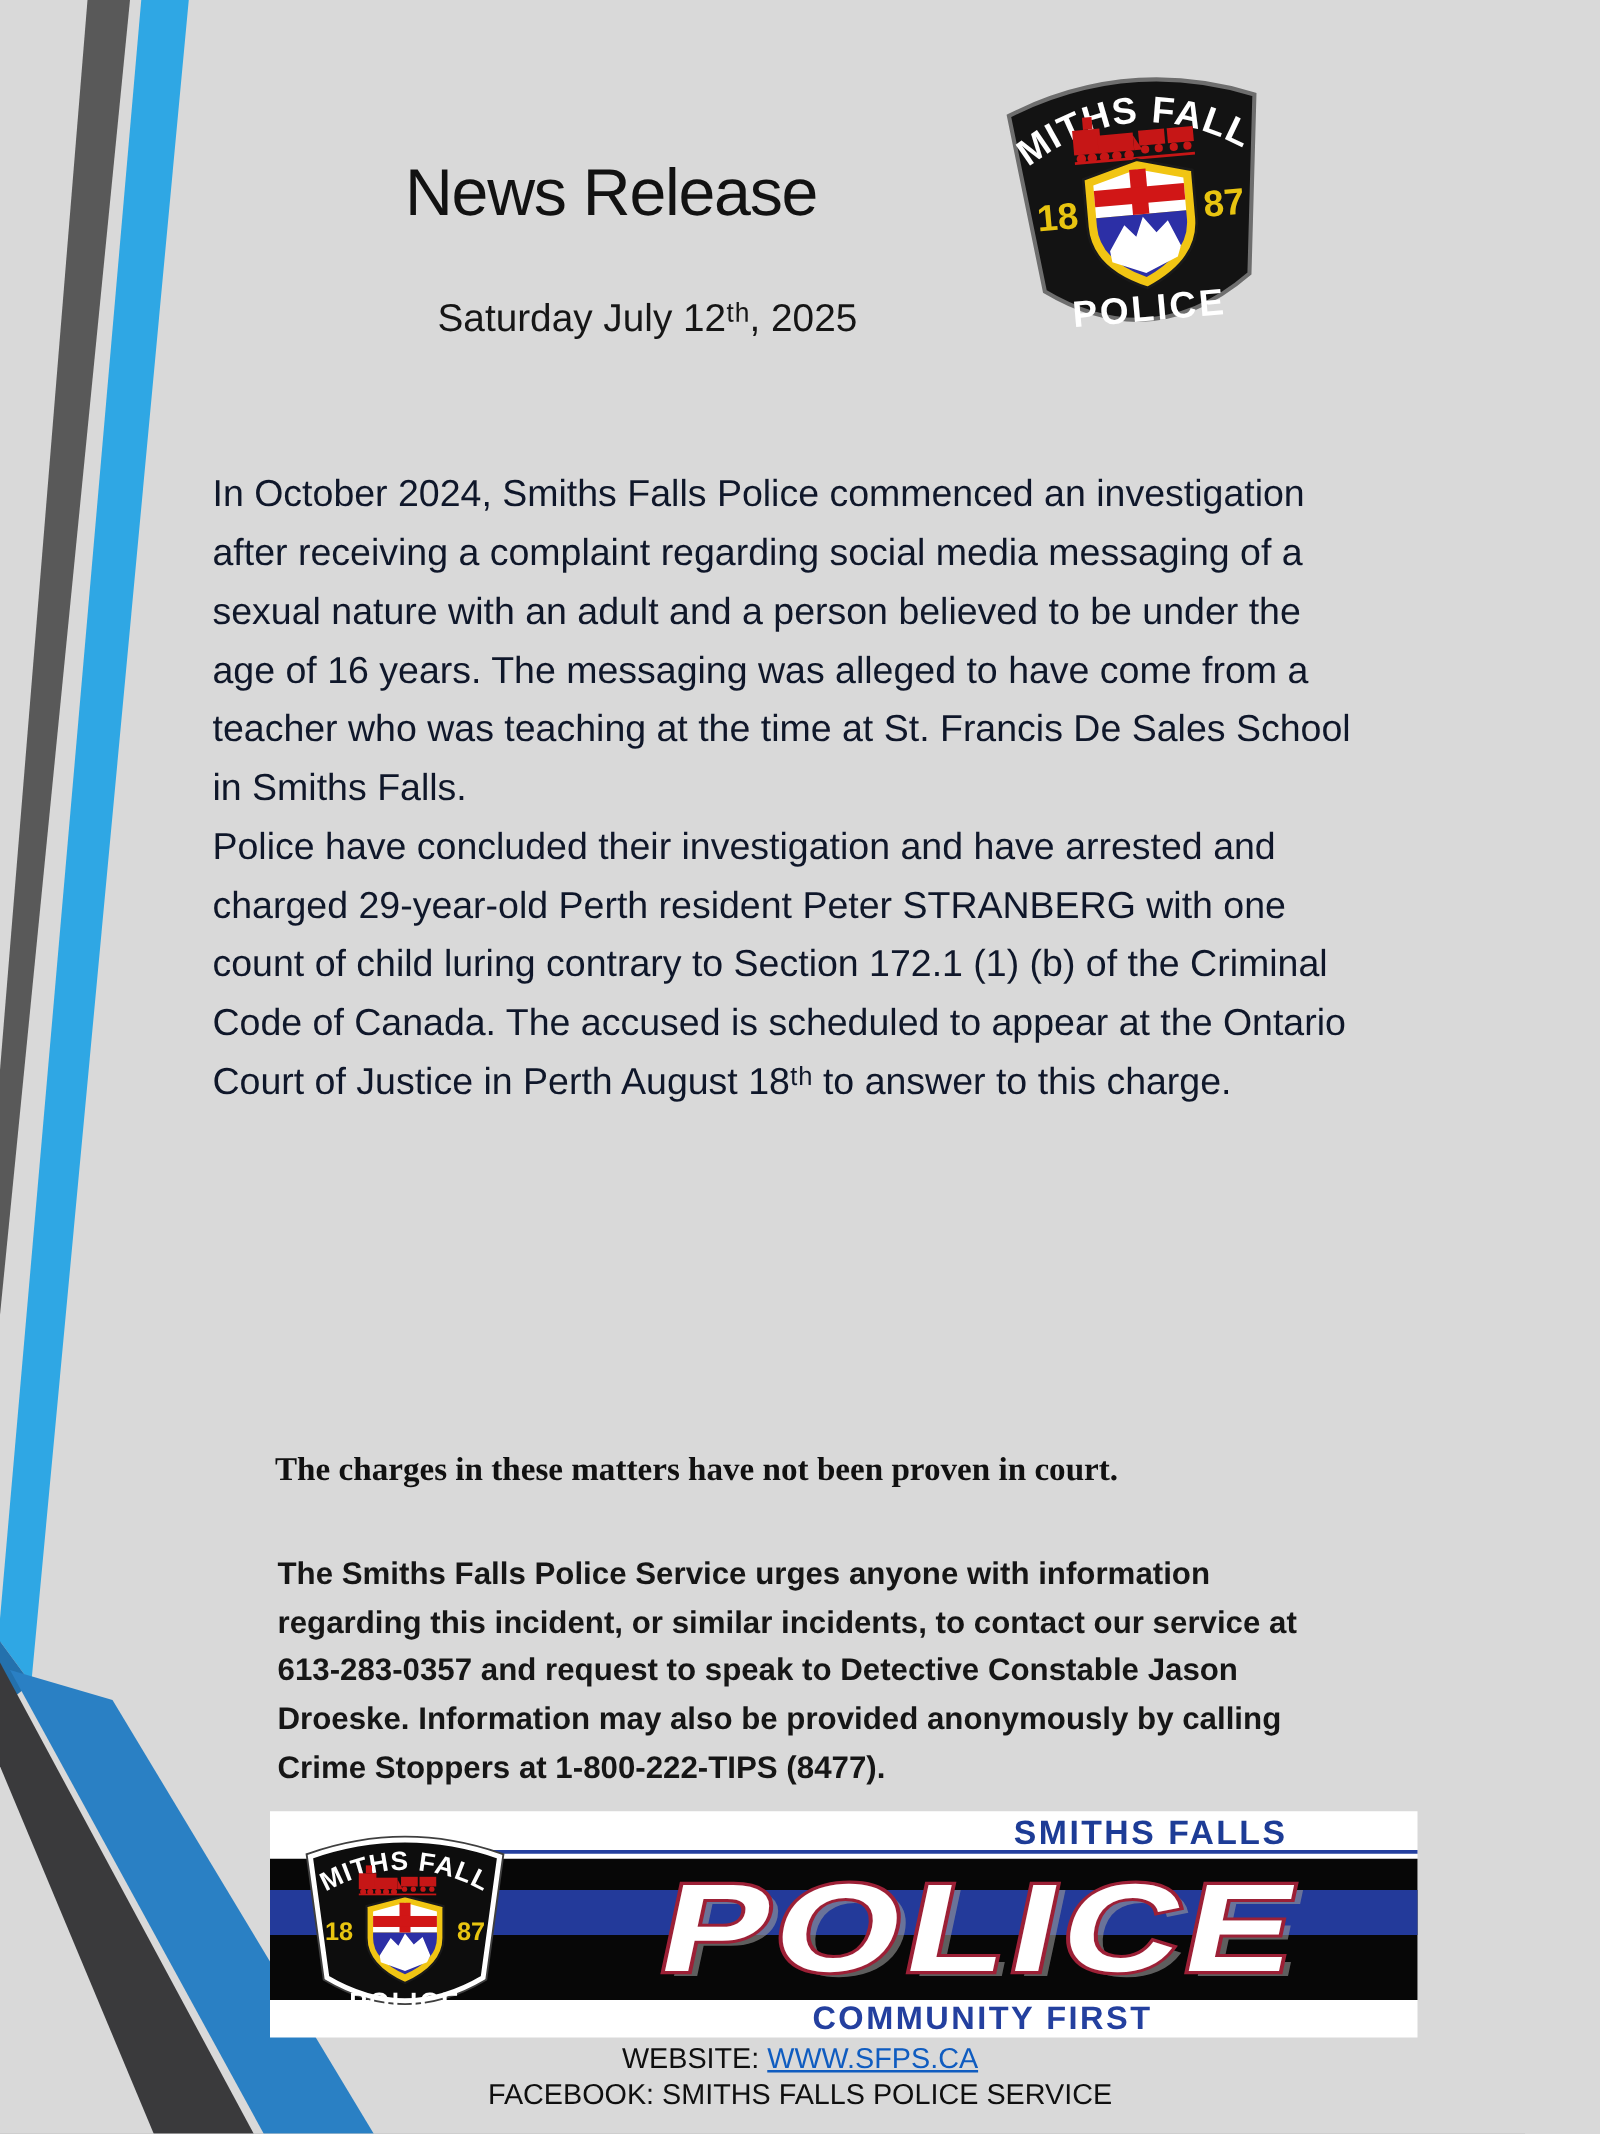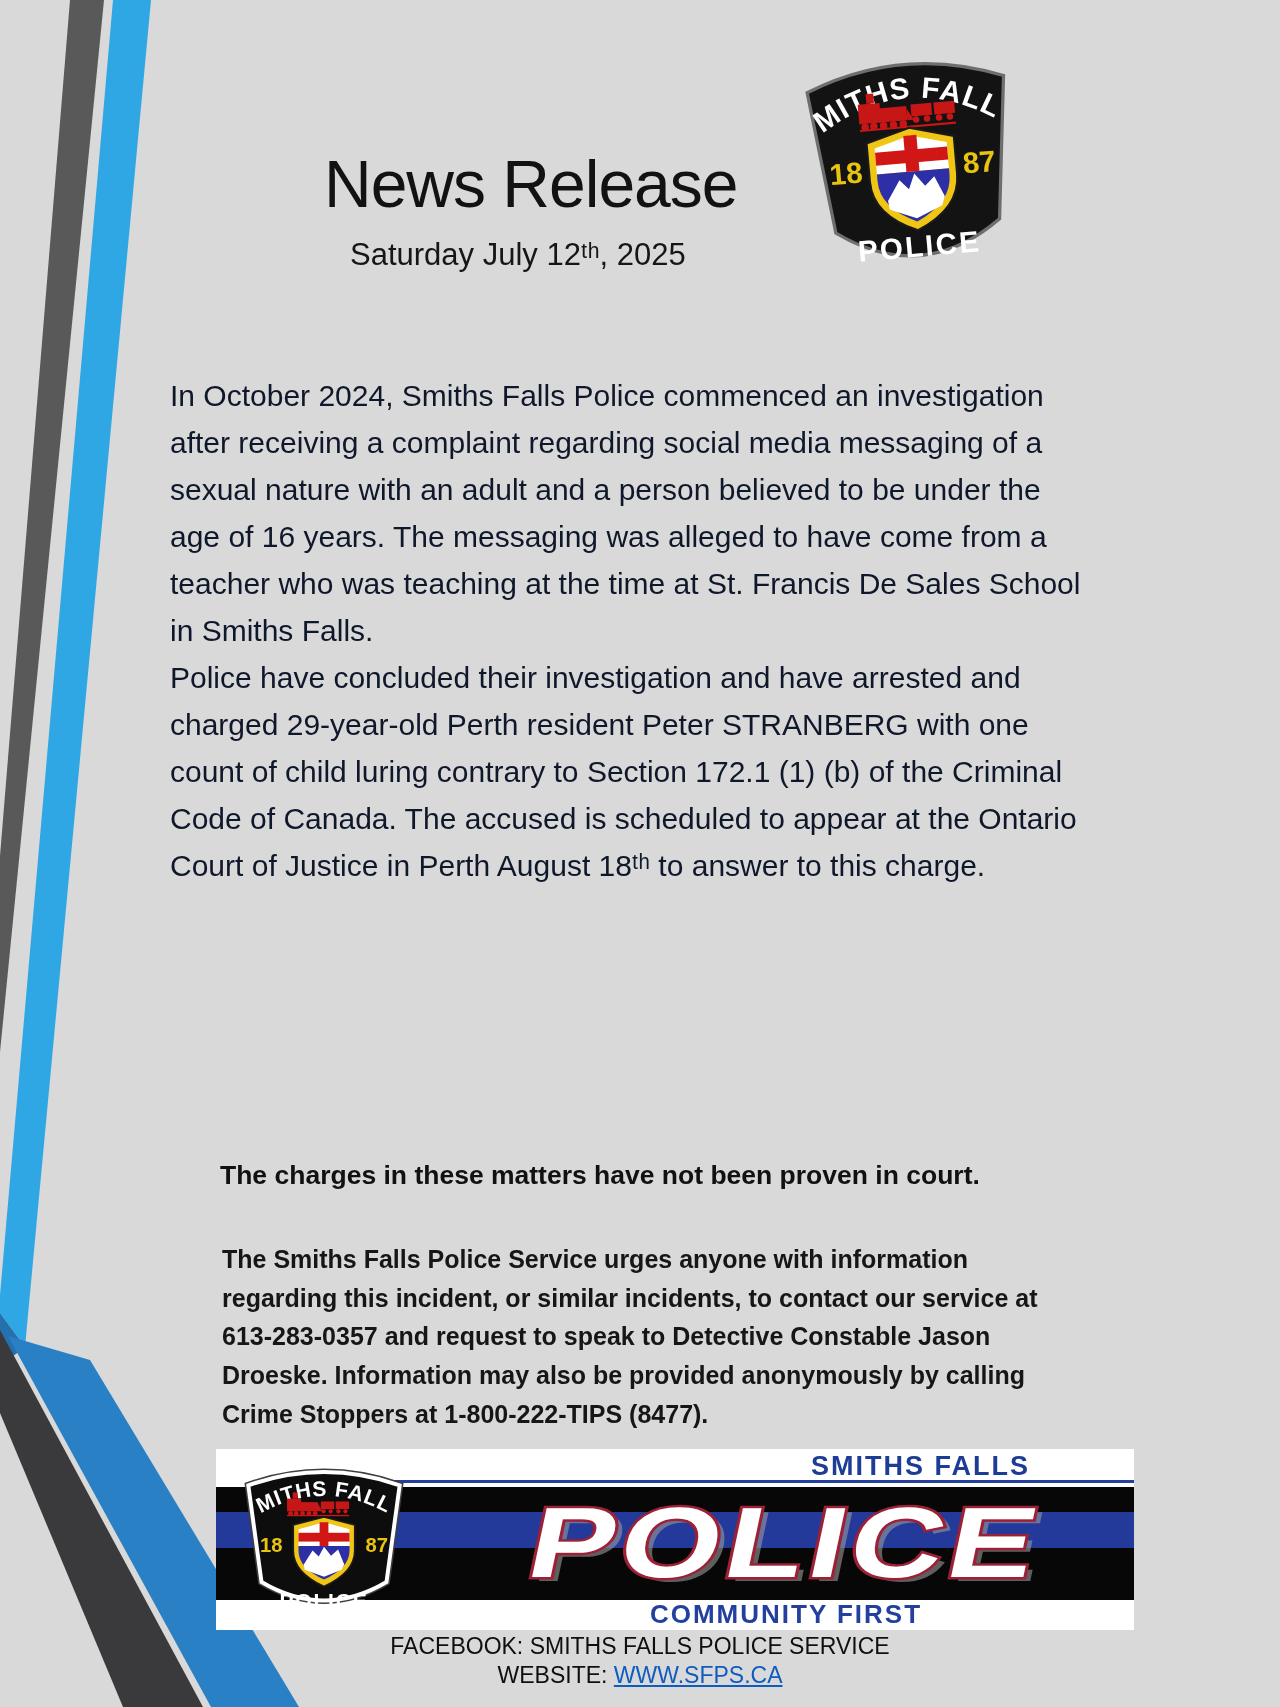--- a/index.html
+++ b/index.html
@@ -6,40 +6,40 @@
   body{background:#b9b9b9;}
   .page{
     position:relative;width:1280px;height:1707px;margin:0 auto;
     background:#d9d9d9;overflow:hidden;
     font-family:"Liberation Sans", sans-serif;color:#1c1c1c;
   }
   .abs{position:absolute;}
   .stripes{position:absolute;left:0;top:0;pointer-events:none;}
 
   .title{
-    left:324px;top:151px;font-size:66px;line-height:1;
+    left:324px;top:128px;font-size:53px;line-height:1;
     letter-spacing:-1px;color:#121212;white-space:nowrap;
   }
   .date{
     left:350px;top:238px;font-size:31px;line-height:1.1;color:#161616;white-space:nowrap;
   }
 
   .badge-top{
     left:797px;top:40px;width:230px;height:241px;
     transform:rotate(-5deg);transform-origin:50% 50%;
   }
 
   .body-text{
     left:170px;top:372px;width:1000px;font-size:30px;color:#0f172a;
   }
   .body-text p{margin:0;line-height:47px;white-space:pre-line;}
   .body-text p + p{}
 
   .notice{
-    left:220px;top:1160px;font-size:26.5px;font-weight:bold;color:#111;white-space:nowrap;
+    left:220px;top:1160px;font-size:26.5px;font-weight:bold;color:#111;white-space:nowrap;font-family:Liberation Serif, serif;
   }
   .contact{
     left:222px;top:1240px;width:860px;font-size:25px;line-height:38.7px;
     white-space:pre-line;color:#161616;font-weight:bold;
   }
 
   .banner{
     left:216px;top:1449px;width:918px;height:181px;background:#ffffff;
   }
   .banner-org{
@@ -194,17 +194,17 @@
         <rect x="95" y="74" width="10" height="27" fill="#d11616"></rect>
         <rect x="71" y="86" width="58" height="10" fill="#d11616"></rect>
         <polygon points="77,122 87,106 94,113 100,102 108,112 116,105 123,122 120,128 100,136 78,128" fill="#ffffff"></polygon>
       </g>
       <text class="badge-police-txt badge-police-sm" x="100" y="172">POLICE</text>
     </svg>
     <div class="banner-tagline">COMMUNITY FIRST</div>
   </div>
 
   <div class="abs footer">
+    <div><span>WEBSITE:</span> <a href="#">WWW.SFPS.CA</a></div>
     <div>FACEBOOK: SMITHS FALLS POLICE SERVICE</div>
-    <div><span>WEBSITE:</span> <a href="#">WWW.SFPS.CA</a></div>
   </div>
 
 </div>
 
 </body></html>

